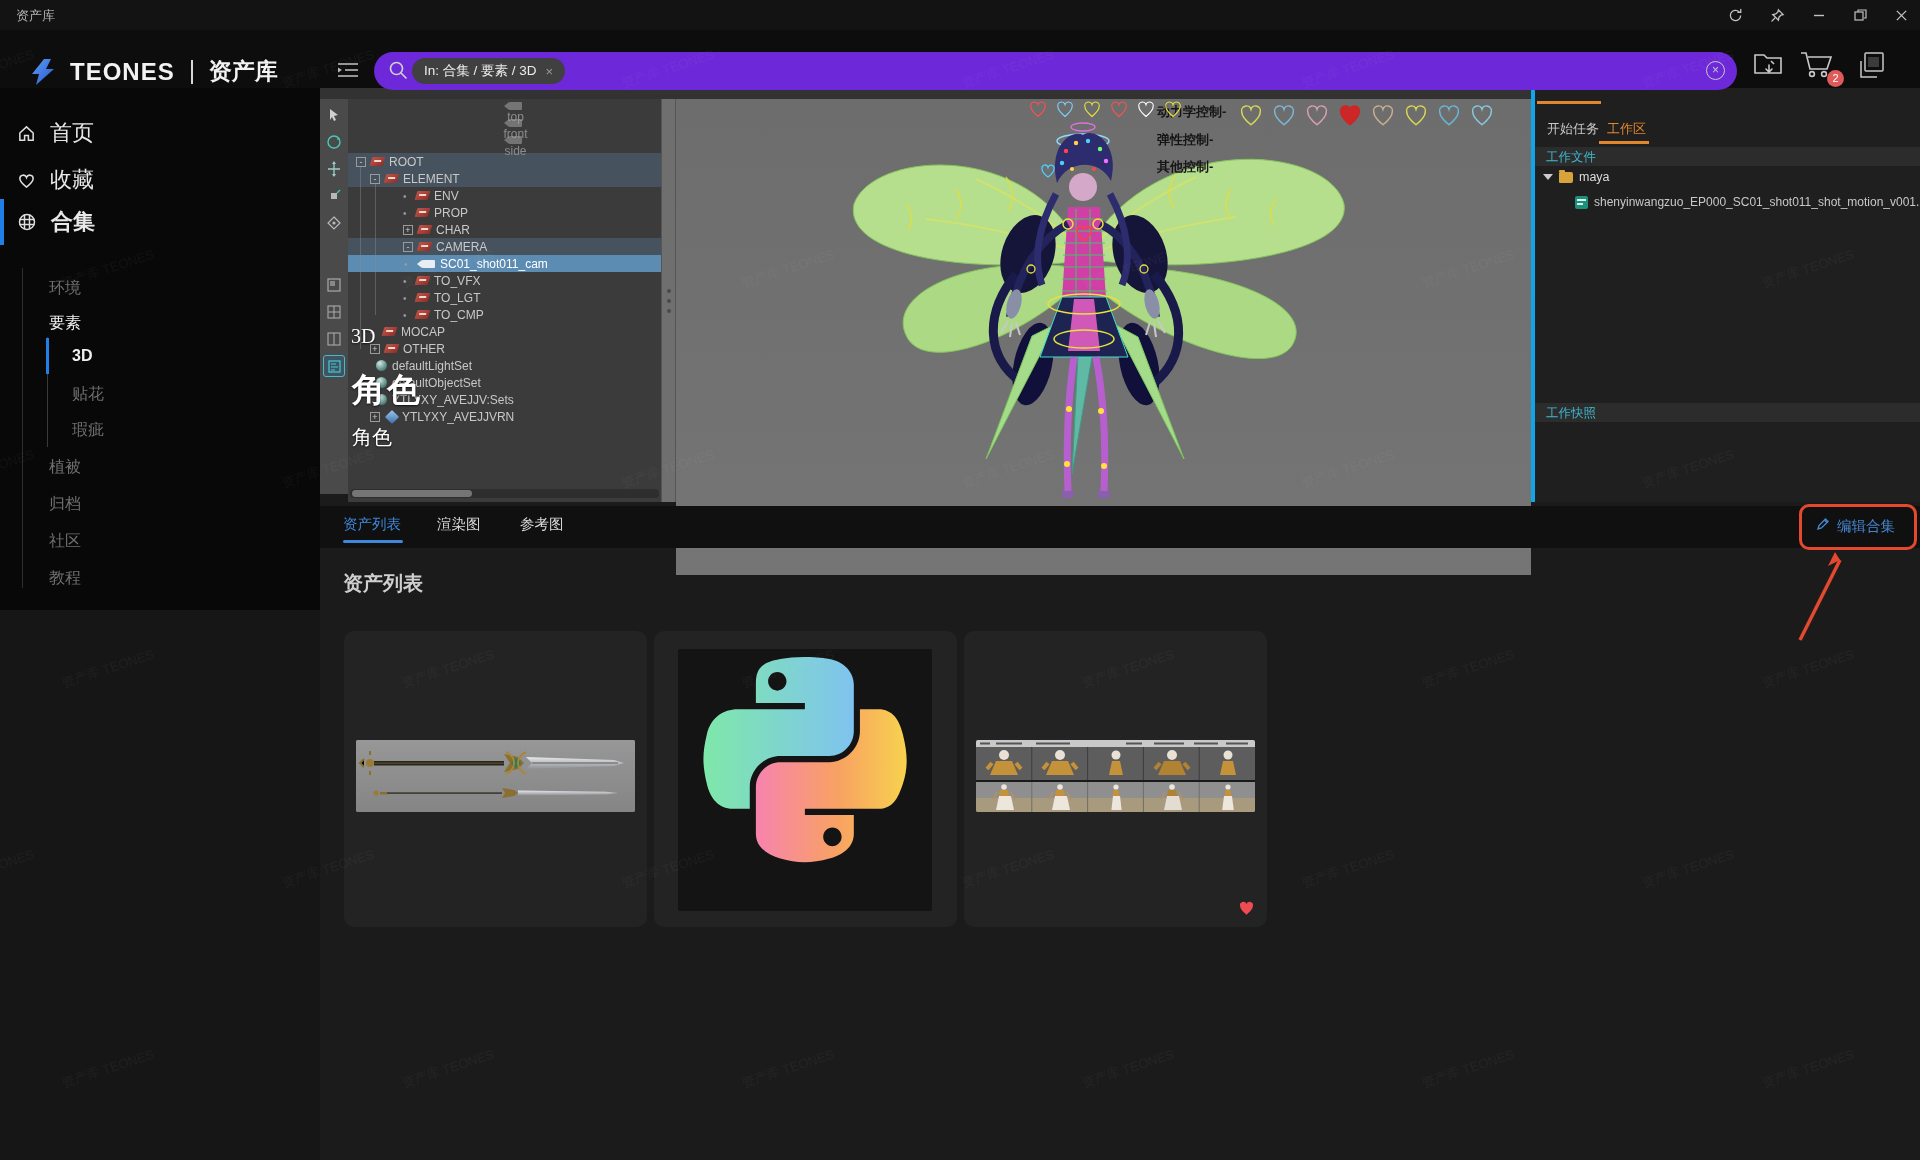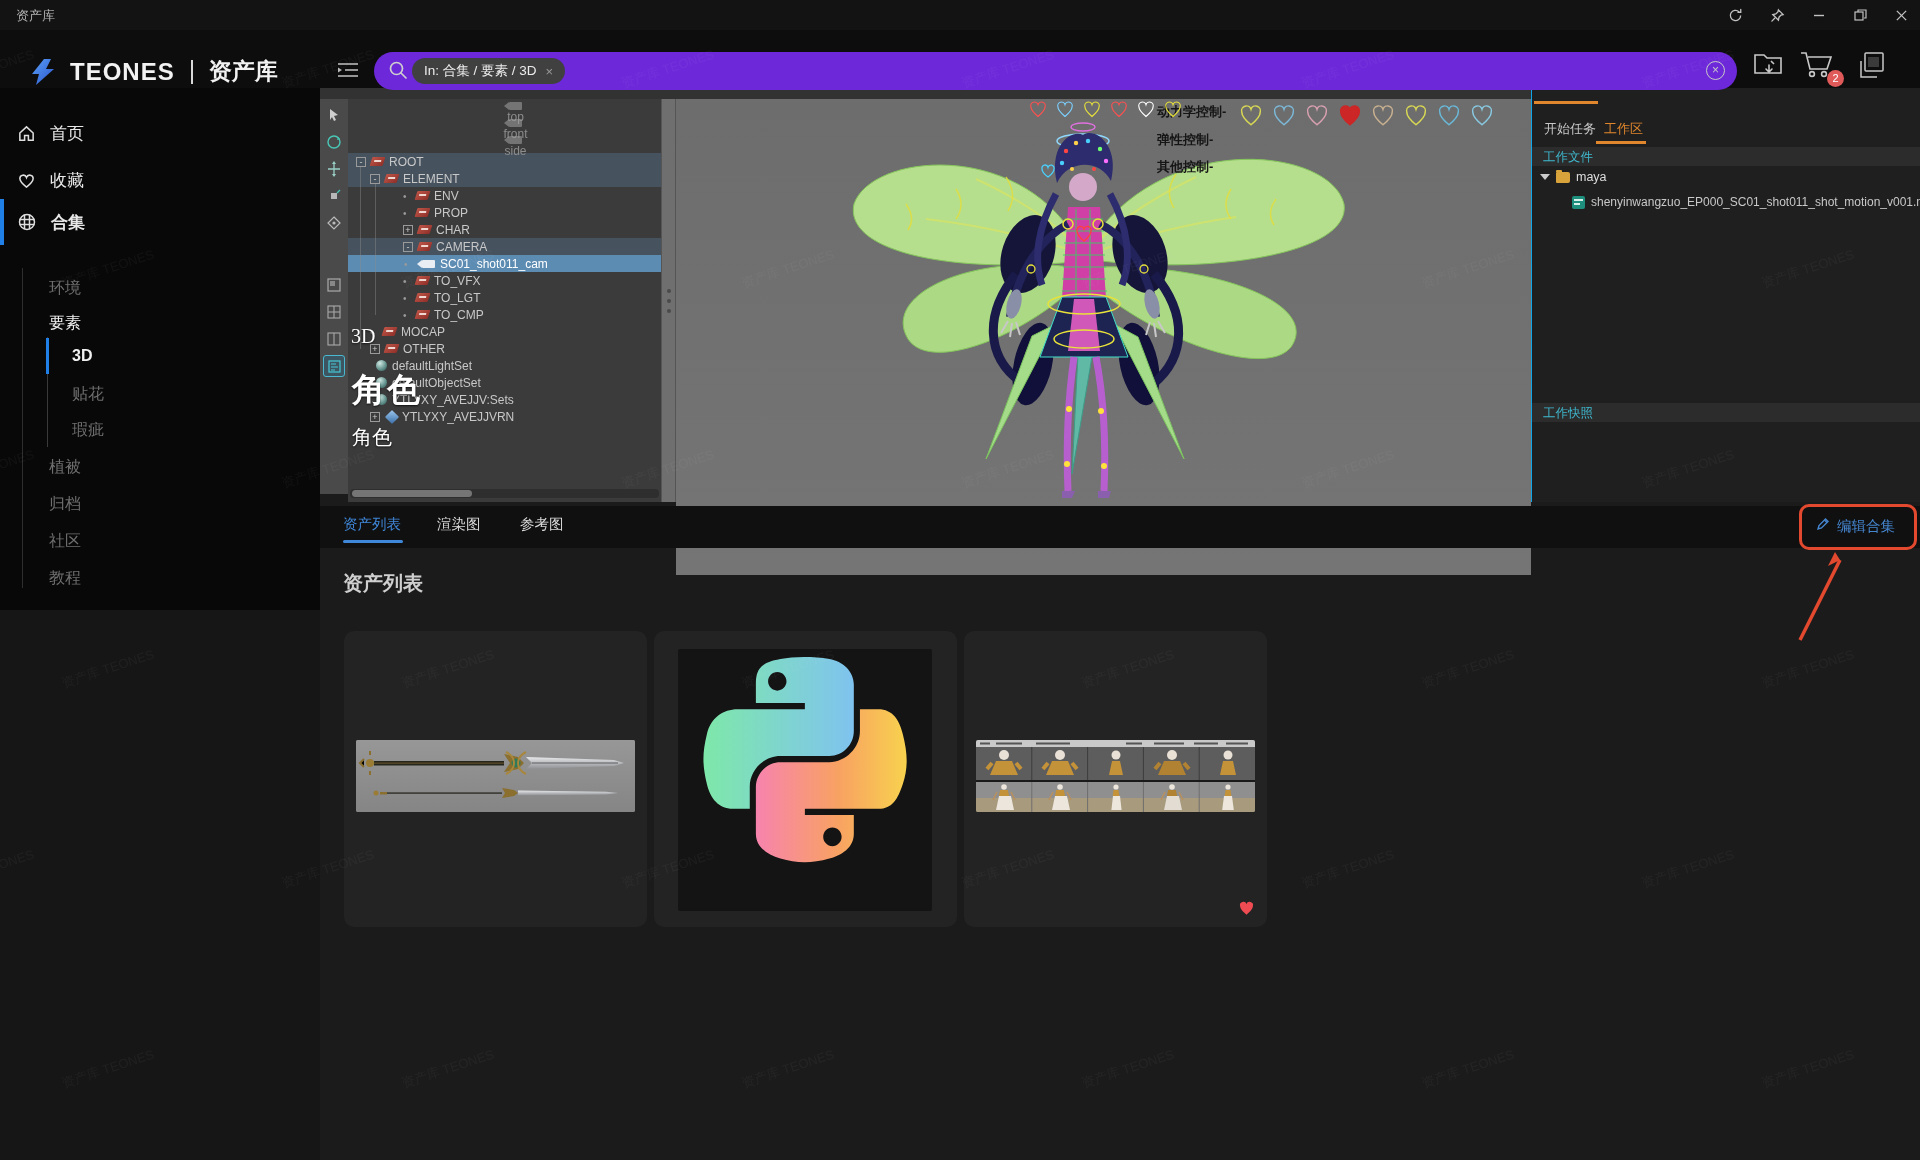--- a/index.html
+++ b/index.html
@@ -28,21 +28,21 @@
     background:#e05a5a; color:#fff; font-size:11px; text-align:center; line-height:17px; z-index:5; }
 
   
   #sidebar { position:absolute; left:0; top:30px; width:320px; height:580px; background:#080808; z-index:3; }
   #sidebar-lower { position:absolute; left:0; top:610px; width:320px; height:550px; background:#161616; }
   #brand { position:absolute; left:28px; top:56px; display:flex; align-items:center; gap:12px; }
   #brand-name { font-size:24px; font-weight:700; color:#f2f2f2; letter-spacing:1px; }
   #brand-sep { width:2px; height:24px; background:#d8d8d8; margin:0 4px; }
   #brand-product { font-size:23px; font-weight:700; color:#f2f2f2; }
   .nav-item { position:absolute; left:0; width:320px; height:44px; display:flex; align-items:center; gap:14px; padding-left:17px;
-    font-size:17px; color:#e8e8e8; }
+    font-size:22px; color:#e8e8e8; }
   .nav-item svg { stroke:#dedede; }
   #nav-active-bar { position:absolute; left:0; top:199px; width:4px; height:46px; background:#2180e8; }
   .subnav { position:absolute; font-size:16px; color:#6f6f6f; }
   .subnav.on { color:#f0f0f0; }
   #sub-line-1 { position:absolute; left:22px; top:268px; width:1px; height:320px; background:#2e2e2e; }
   #sub-line-2 { position:absolute; left:47px; top:337px; width:1px; height:110px; background:#3a3a3a; }
   #sub-active-bar { position:absolute; left:46px; top:338px; width:3px; height:36px; background:#2180e8; }
 
   
   #maya-topstrip { position:absolute; left:320px; top:88px; width:1211px; height:11px; background:#323232; }
@@ -83,21 +83,21 @@
   #ov-3d { left:351px; top:325px; font-size:20px; font-family:"Liberation Serif","DejaVu Serif",serif; }
   #ov-role-big { left:352px; top:368px; font-size:33px; font-weight:700; letter-spacing:2px; }
   #ov-role-small { left:352px; top:424px; font-size:20px; }
 
   
   #viewport { position:absolute; left:676px; top:99px; width:855px; height:476px; background:linear-gradient(#6d6d6d,#757575); overflow:hidden;text-align:right; }
   .vp-label { position:absolute; font-size:13px; font-weight:700; color:#151515; z-index:3; }
   .heart-row { position:absolute; display:flex; gap:7px; z-index:3; }
 
   
-  #workspace { position:absolute; left:1531px; top:88px; width:389px; height:414px; background:#1f1f1f; border-left:1px solid #0ea5e9; }
+  #workspace { position:absolute; left:1531px; top:88px; width:389px; height:414px; background:#1f1f1f; border-left:4px solid #0ea5e9; }
   #ws-orange-tick { position:absolute; left:2px; top:13px; width:64px; height:3px; background:#e0862c; }
   .ws-tab { position:absolute; top:32px; font-size:13px; color:#c8c8c8; }
   .ws-tab.on { color:#e0862c; }
   #ws-underline { position:absolute; left:64px; top:53px; width:50px; height:3px; background:#e0862c; }
   .ws-bar { position:absolute; left:0; width:389px; height:19px; background:#2c2c2c; font-size:12.5px; color:#3fb9cf; padding:2px 0 0 11px; }
   #ws-folder-row { position:absolute; left:8px; top:82px; display:flex; align-items:center; gap:6px; color:#ddd; font-size:12.5px; }
   .tri-down { width:0; height:0; border-left:5px solid transparent; border-right:5px solid transparent; border-top:6px solid #cccccc; }
   .folder-ic { width:14px; height:11px; background:#d9a33c; border-radius:1px 2px 2px 1px; position:relative; }
   .folder-ic::before { content:""; position:absolute; left:0; top:-2px; width:6px; height:2px; background:#d9a33c; border-radius:1px 1px 0 0; }
   #ws-file-row { position:absolute; left:40px; top:107px; display:flex; align-items:center; gap:6px; color:#c8c8c8; font-size:12px; }

